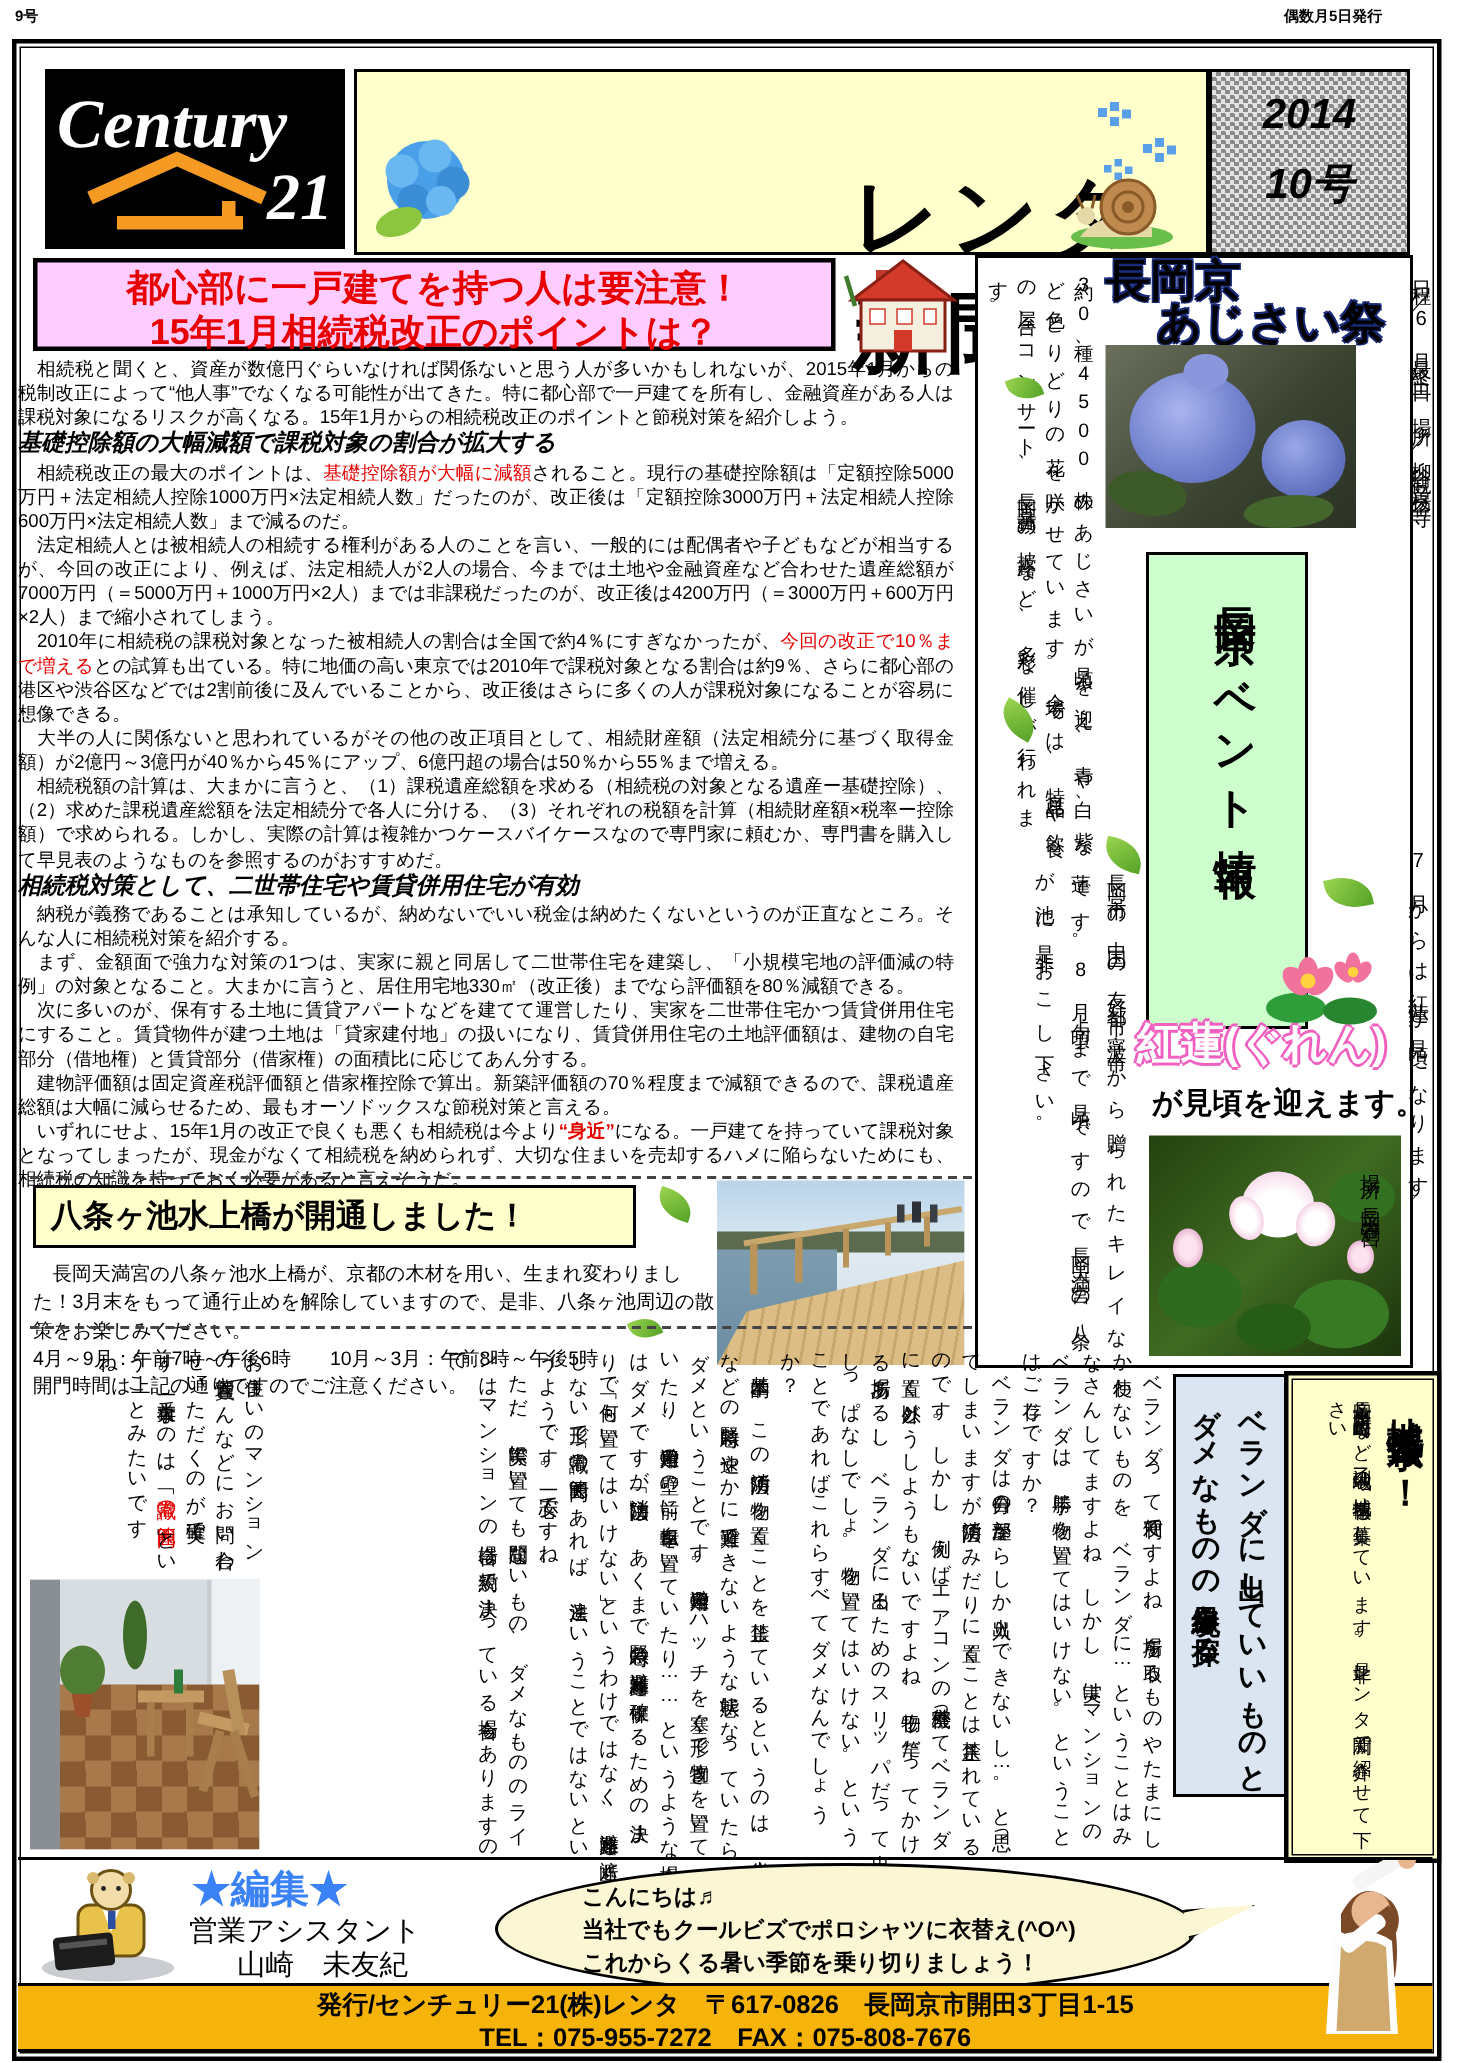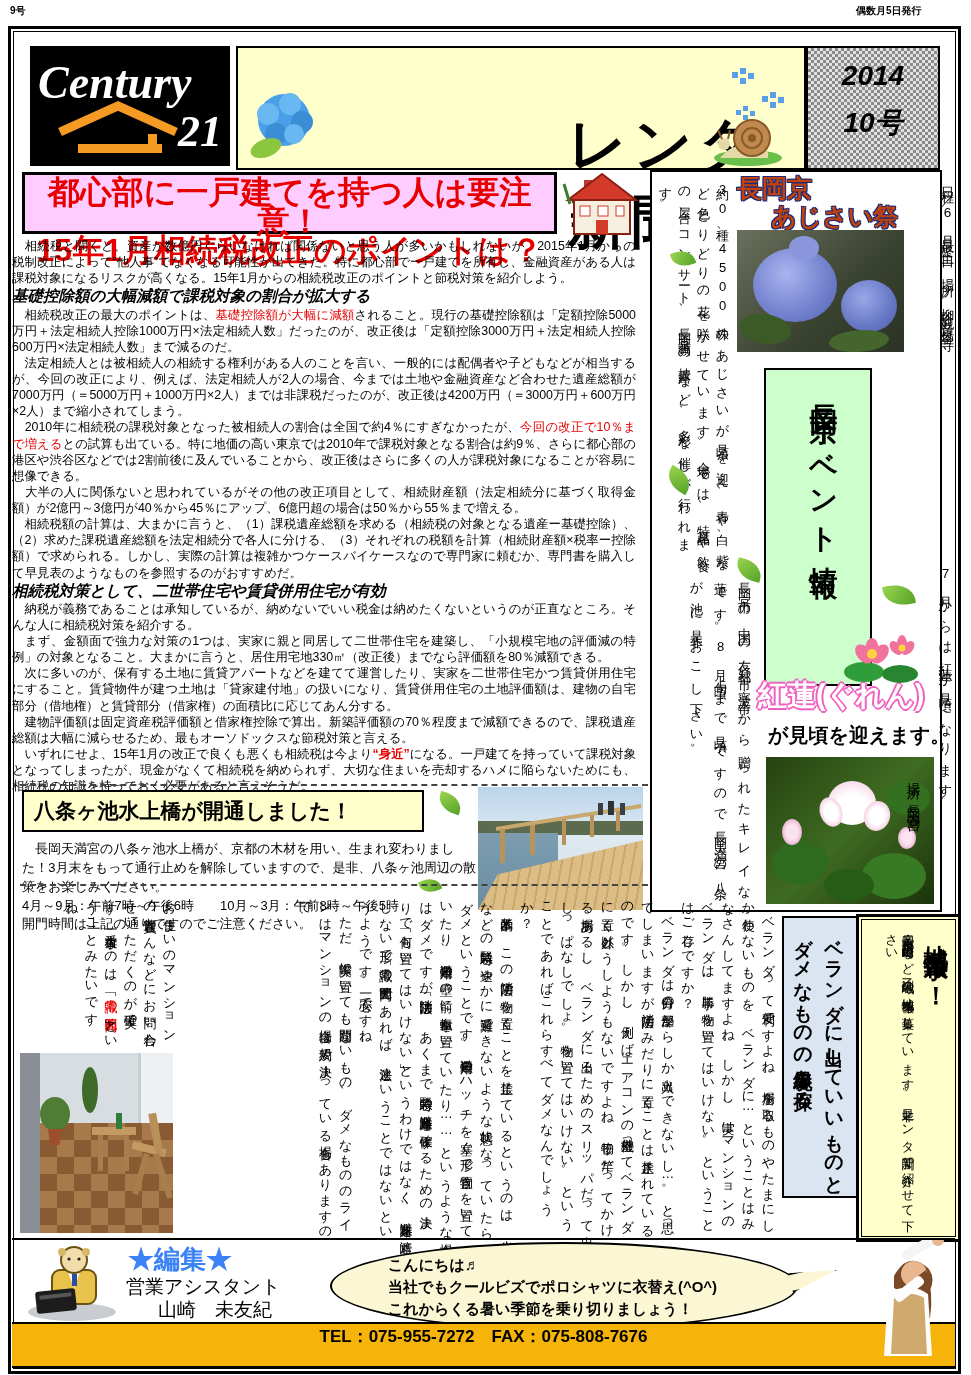--- a/index.html
+++ b/index.html
@@ -14,34 +14,34 @@
   
   .logo{left:30px;top:46px;width:200px;height:120px;background:#000;}
   .banner{left:236px;top:46px;width:566px;height:120px;background:#ffffcc;border:2px solid #000;}
   .banner-title{left:330px;top:58px;font-size:58px;font-weight:900;letter-spacing:6px;}
   .issuebox{left:806px;top:46px;width:130px;height:120px;border:2px solid #000;
      background:repeating-conic-gradient(#8a8a8a 0% 25%,#e2e2e2 0% 50%) 0 0/6px 6px;
      text-align:center;font-weight:900;font-style:italic;font-size:28px;}
   .issuebox div{margin-top:12px;}
   
   .headline{left:22px;top:172px;width:535px;height:62px;background:#ffccff;border:3px solid #000;
-     text-align:center;font-size:32px;font-weight:900;color:#e80000;line-height:29px;padding-top:3px;box-sizing:border-box;}
+     text-align:center;font-size:24px;font-weight:900;color:#e80000;line-height:29px;padding-top:3px;box-sizing:border-box;}
   .taxbody{left:12px;top:238px;width:624px;font-size:12.4px;line-height:1.3;text-align:justify;}
   .taxbody p{margin:0;}
   .h-ital{font-weight:bold;font-style:italic;font-size:15.5px;margin:3px 0 2px;}
   
   .dash{border-top:2px dashed #444;height:0;}
   
   .b-title{left:22px;top:790px;width:402px;height:42px;background:#ffffcc;border:2px solid #000;
      font-size:21px;font-weight:bold;line-height:38px;padding-left:10px;box-sizing:border-box;}
   .b-text{left:22px;top:840px;width:455px;font-size:13px;line-height:1.45;}
   .b-text p{margin:0;}
   
   .eventbox{left:650px;top:170px;width:288px;height:738px;border:2px solid #000;background:#fff;}
-  .aj-title{left:737px;top:174px;width:200px;font-size:25px;font-weight:900;color:#c2410c;
+  .aj-title{left:737px;top:174px;width:200px;font-size:30px;font-weight:900;color:#000000;
      text-shadow:1px 1px 0 #1a2b7a,-1px -1px 0 #1a2b7a,1px -1px 0 #1a2b7a,-1px 1px 0 #1a2b7a;line-height:28px;}
   .aj-title .l2{margin-left:34px;}
   .greenbanner{left:764px;top:368px;width:104px;height:314px;background:#ccffcc;border:2px solid #000;}
   .greenbanner .vtext{position:absolute;right:28px;top:12px;height:292px;font-size:28px;font-weight:900;letter-spacing:5px;}
   .guren-title{left:758px;top:676px;font-size:29px;font-weight:900;color:#fff;
      text-shadow:2px 0 #f060c0,-2px 0 #f060c0,0 2px #f060c0,0 -2px #f060c0,1px 1px #f060c0,-1px -1px #f060c0;}
   .guren-sub{left:768px;top:722px;font-size:20px;font-weight:900;}
   .sched{font-size:13.5px;letter-spacing:5px;}
   
   .photo{overflow:hidden;}
@@ -344,16 +344,17 @@
     <circle cx="96" cy="0" r="6" fill="#e8b68f"></circle>
     <path d="M52 36 q14 -26 34 -8 q8 10 2 22 q-20 8 -36 -2 z" fill="#7a4a28"></path>
     <circle cx="72" cy="34" r="13" fill="#e8b68f"></circle>
     <path d="M84 30 q8 22 4 48 l-10 4 q-4 -26 -2 -46 z" fill="#7a4a28"></path>
     <path d="M46 52 q24 -10 40 2 l4 62 h-48 z" fill="#fdfdfd"></path>
     <path d="M52 58 q18 -8 30 0 l3 56 h-36 z" fill="#cfa96e"></path>
     <rect x="50" y="44" width="34" height="10" rx="4" fill="#fdfdfd" transform="rotate(-38 67 49)"></rect>
   </svg>
 
   <div class="abs footerbar">
+    <div>発行/センチュリー21(株)レンタ　〒617-0826　長岡京市開田3丁目1-15</div>
     <div>TEL：075-955-7272　FAX：075-808-7676</div>
   </div>
 
 </div>
 
 </body></html>

